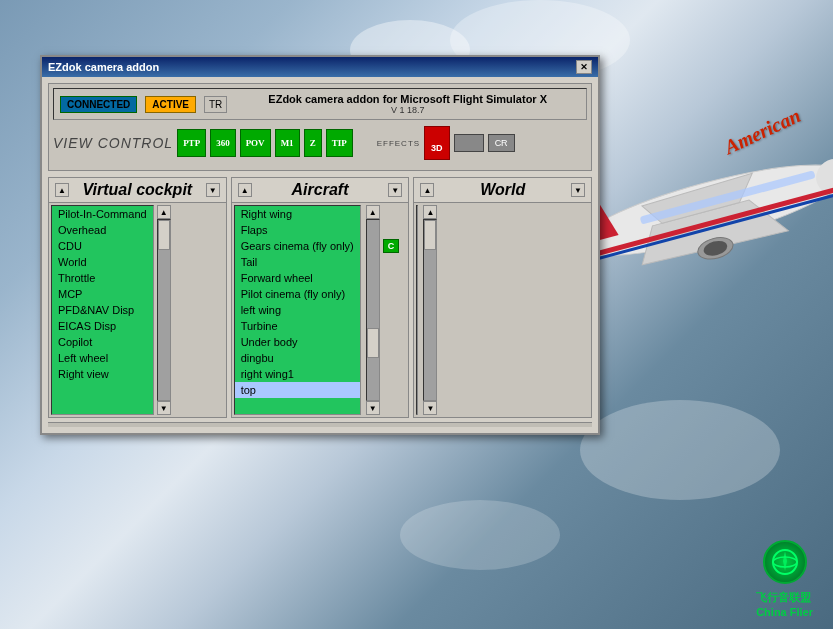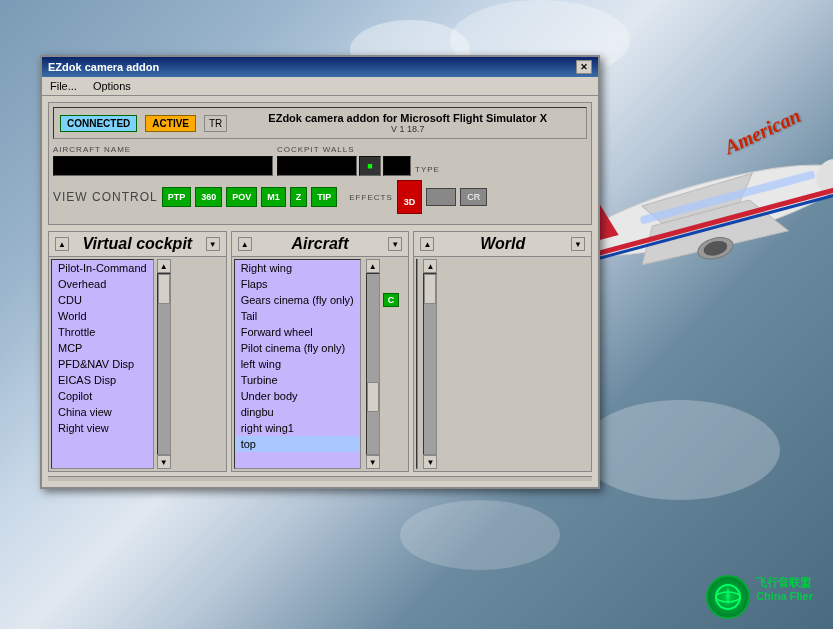--- a/index.html
+++ b/index.html
@@ -97,21 +97,21 @@
       display: flex;
       align-items: center;
       gap: 8px;
       margin-bottom: 6px;
       padding: 4px 6px;
       background: #c8c4bc;
       border: 1px inset #888;
     }
 
     .status-connected {
-      background: #7dd3fc;
+      background: #0369a1;
       color: #000;
       font-weight: bold;
       font-size: 10px;
       padding: 2px 6px;
       border: 1px solid #006600;
     }
 
     .status-active {
       background: #ffaa00;
       color: #000;
@@ -165,41 +165,43 @@
 
     
     .view-control-row {
       display: flex;
       align-items: center;
       gap: 4px;
       margin-bottom: 6px;
     }
 
     .vc-label {
-      font-size: 12px;
+      font-size: 14px;
       color: #444;
       letter-spacing: 1px;
+      font-style: italic;
     }
 
     .vc-btn {
       background: #00aa00;
       color: #fff;
       border: 1px solid #006600;
       padding: 1px 5px;
       font-size: 9px;
       font-weight: bold;
       cursor: pointer;
-      height: 20px;
+      height: 28px;
+      font-family: Liberation Serif, serif;
     }
 
     .effects-label {
       font-size: 8px;
       color: #444;
       letter-spacing: 1px;
-      margin-left: 8px;
+      margin-left: 20px;
     }
 
     .eff-btn-red {
       background: #cc0000;
       color: #fff;
       border: 1px solid #880000;
       padding: 16px 6px;
       font-size: 9px;
       font-weight: bold;
       cursor: pointer;
@@ -280,21 +282,21 @@
       display: flex;
       align-items: center;
       justify-content: center;
       font-size: 8px;
     }
 
     .column-list {
       list-style: none;
       overflow-y: auto;
       height: 210px;
-      background: #c4b5fd;
+      background: #22c55e;
       border: 1px inset #888;
       margin: 2px;
     }
 
     .column-list li {
       padding: 2px 6px;
       cursor: pointer;
       white-space: nowrap;
       font-size: 11px;
       color: #000;
@@ -371,21 +373,23 @@
     .cloud3 { top: 400px; left: 580px; width: 200px; height: 100px; background: rgba(255,255,255,0.25); border-radius: 50%; }
     .cloud4 { top: 500px; left: 400px; width: 160px; height: 70px; background: rgba(255,255,255,0.2); border-radius: 50%; }
 
     
     .china-flier {
       position: absolute;
       bottom: 10px;
       right: 20px;
       z-index: 5;
       display: flex;
+      align-items: center;
       gap: 6px;
+      flex-direction: column;
     }
 
     .cf-circle {
       width: 44px;
       height: 44px;
       border-radius: 50%;
       background: radial-gradient(circle, #00cc44, #006622);
       border: 2px solid #00aa33;
       display: flex;
       align-items: center;
@@ -469,57 +473,36 @@
 
 <div class="dialog">
 
   <div class="title-bar">
     <span>EZdok camera addon</span>
     <div class="title-bar-buttons">
       <div class="title-btn">✕</div>
     </div>
   </div>
 
-  <div class="menu-bar">
-    <span class="menu-item">File...</span>
-    <span class="menu-item">Options</span>
-  </div>
 
   <div class="content">
 
     <div style="display:flex; align-items:stretch; margin-bottom:6px;">
       <div style="flex:1; border:1px solid #888; padding:4px; background:#c8c4bc; position:relative;">
 
         <div class="status-bar">
           <span class="status-connected">CONNECTED</span>
           <span class="status-active">ACTIVE</span>
           <span class="status-tr">TR</span>
           <div style="flex:1; text-align:center;">
             <div style="font-size:11px; font-weight:bold;">EZdok camera addon for Microsoft Flight Simulator X</div>
             <div style="font-size:9px; color:#333;">V 1 18.7</div>
           </div>
         </div>
 
-        <div class="info-row">
-          <div class="field-group">
-            <span class="field-label">AIRCRAFT NAME</span>
-            <input type="text" class="field-input field-input-wide" value="" style="">
-          </div>
-          <div class="field-group">
-            <span class="field-label">COCKPIT WALLS</span>
-            <div style="display:flex; gap:2px; align-items:center;">
-              <input type="text" class="field-input field-input-med" value="" style="">
-              <div class="field-input field-input-sm" style="background:#333; color:#00ff00; display:flex; align-items:center; justify-content:center; font-size:9px;">■</div>
-              <input type="text" class="field-input field-input-sm" value="" style="width: 28px;">
-            </div>
-          </div>
-          <div class="field-group">
-            <span class="field-label">TYPE</span>
-          </div>
-        </div>
 
         <div class="view-control-row">
           <span class="vc-label">VIEW CONTROL</span>
           <button class="vc-btn">PTP</button>
           <button class="vc-btn">360</button>
           <button class="vc-btn">POV</button>
           <button class="vc-btn">M1</button>
           <button class="vc-btn">Z</button>
           <button class="vc-btn">TIP</button>
 
@@ -544,21 +527,21 @@
           <ul class="column-list" id="vc-list">
               <li>Pilot-In-Command</li>
               <li>Overhead</li>
               <li>CDU</li>
               <li>World</li>
               <li>Throttle</li>
               <li>MCP</li>
               <li>PFD&amp;NAV Disp</li>
               <li>EICAS Disp</li>
               <li>Copilot</li>
-              <li>China view</li>
+              <li>Left wheel</li>
               <li>Right view</li>
             </ul>
           <div class="scrollbar-area">
             <div class="scroll-btn">▲</div>
             <div class="scroll-track">
               <div class="scroll-thumb"></div>
             </div>
             <div class="scroll-btn">▼</div>
           </div>
         </div>

